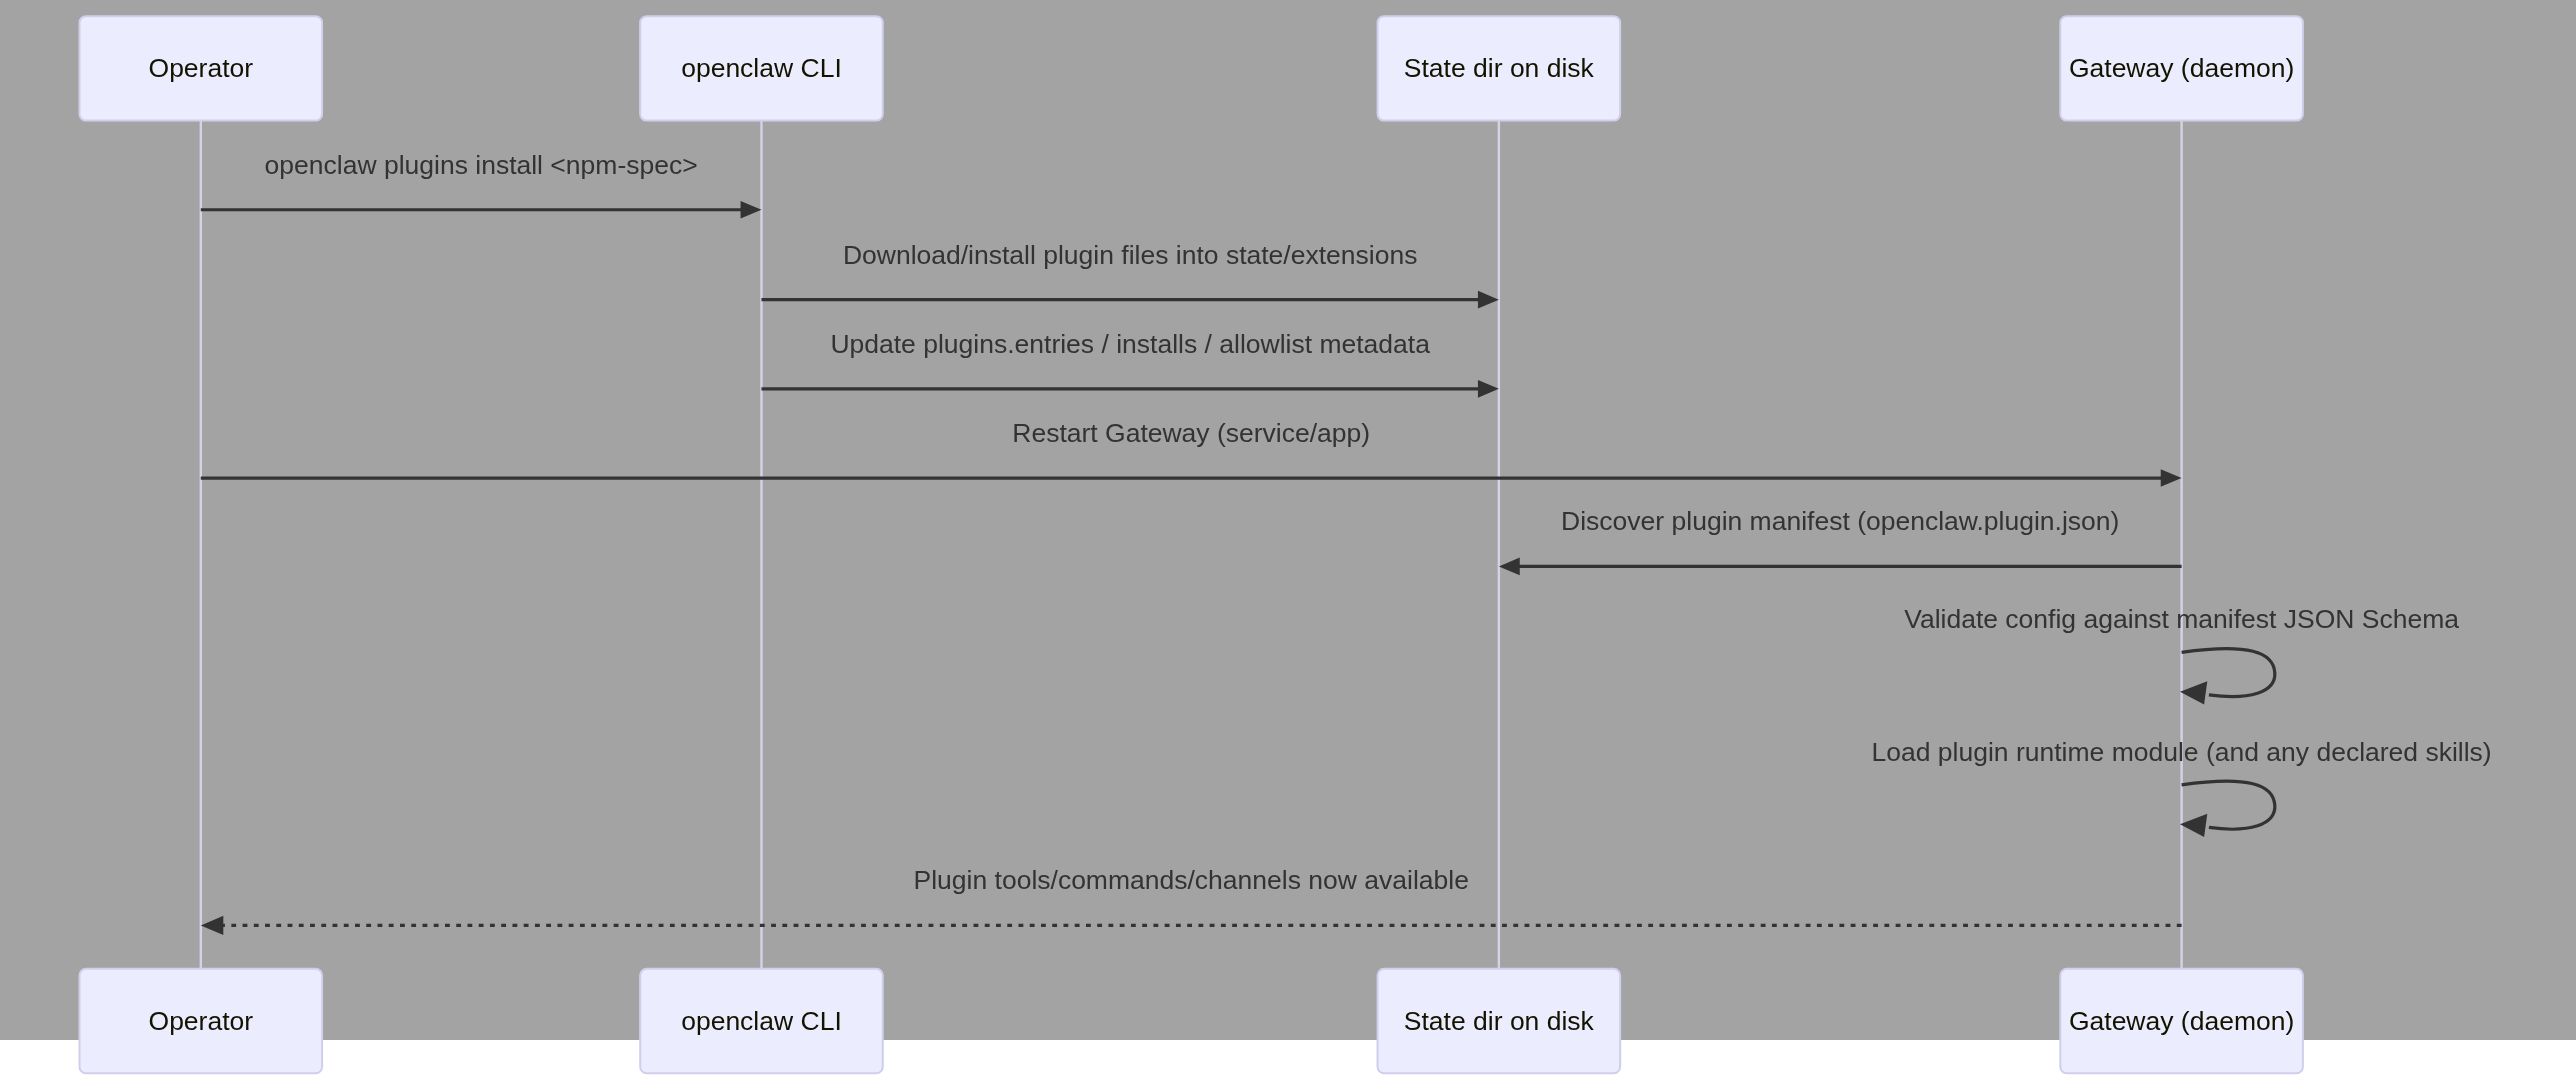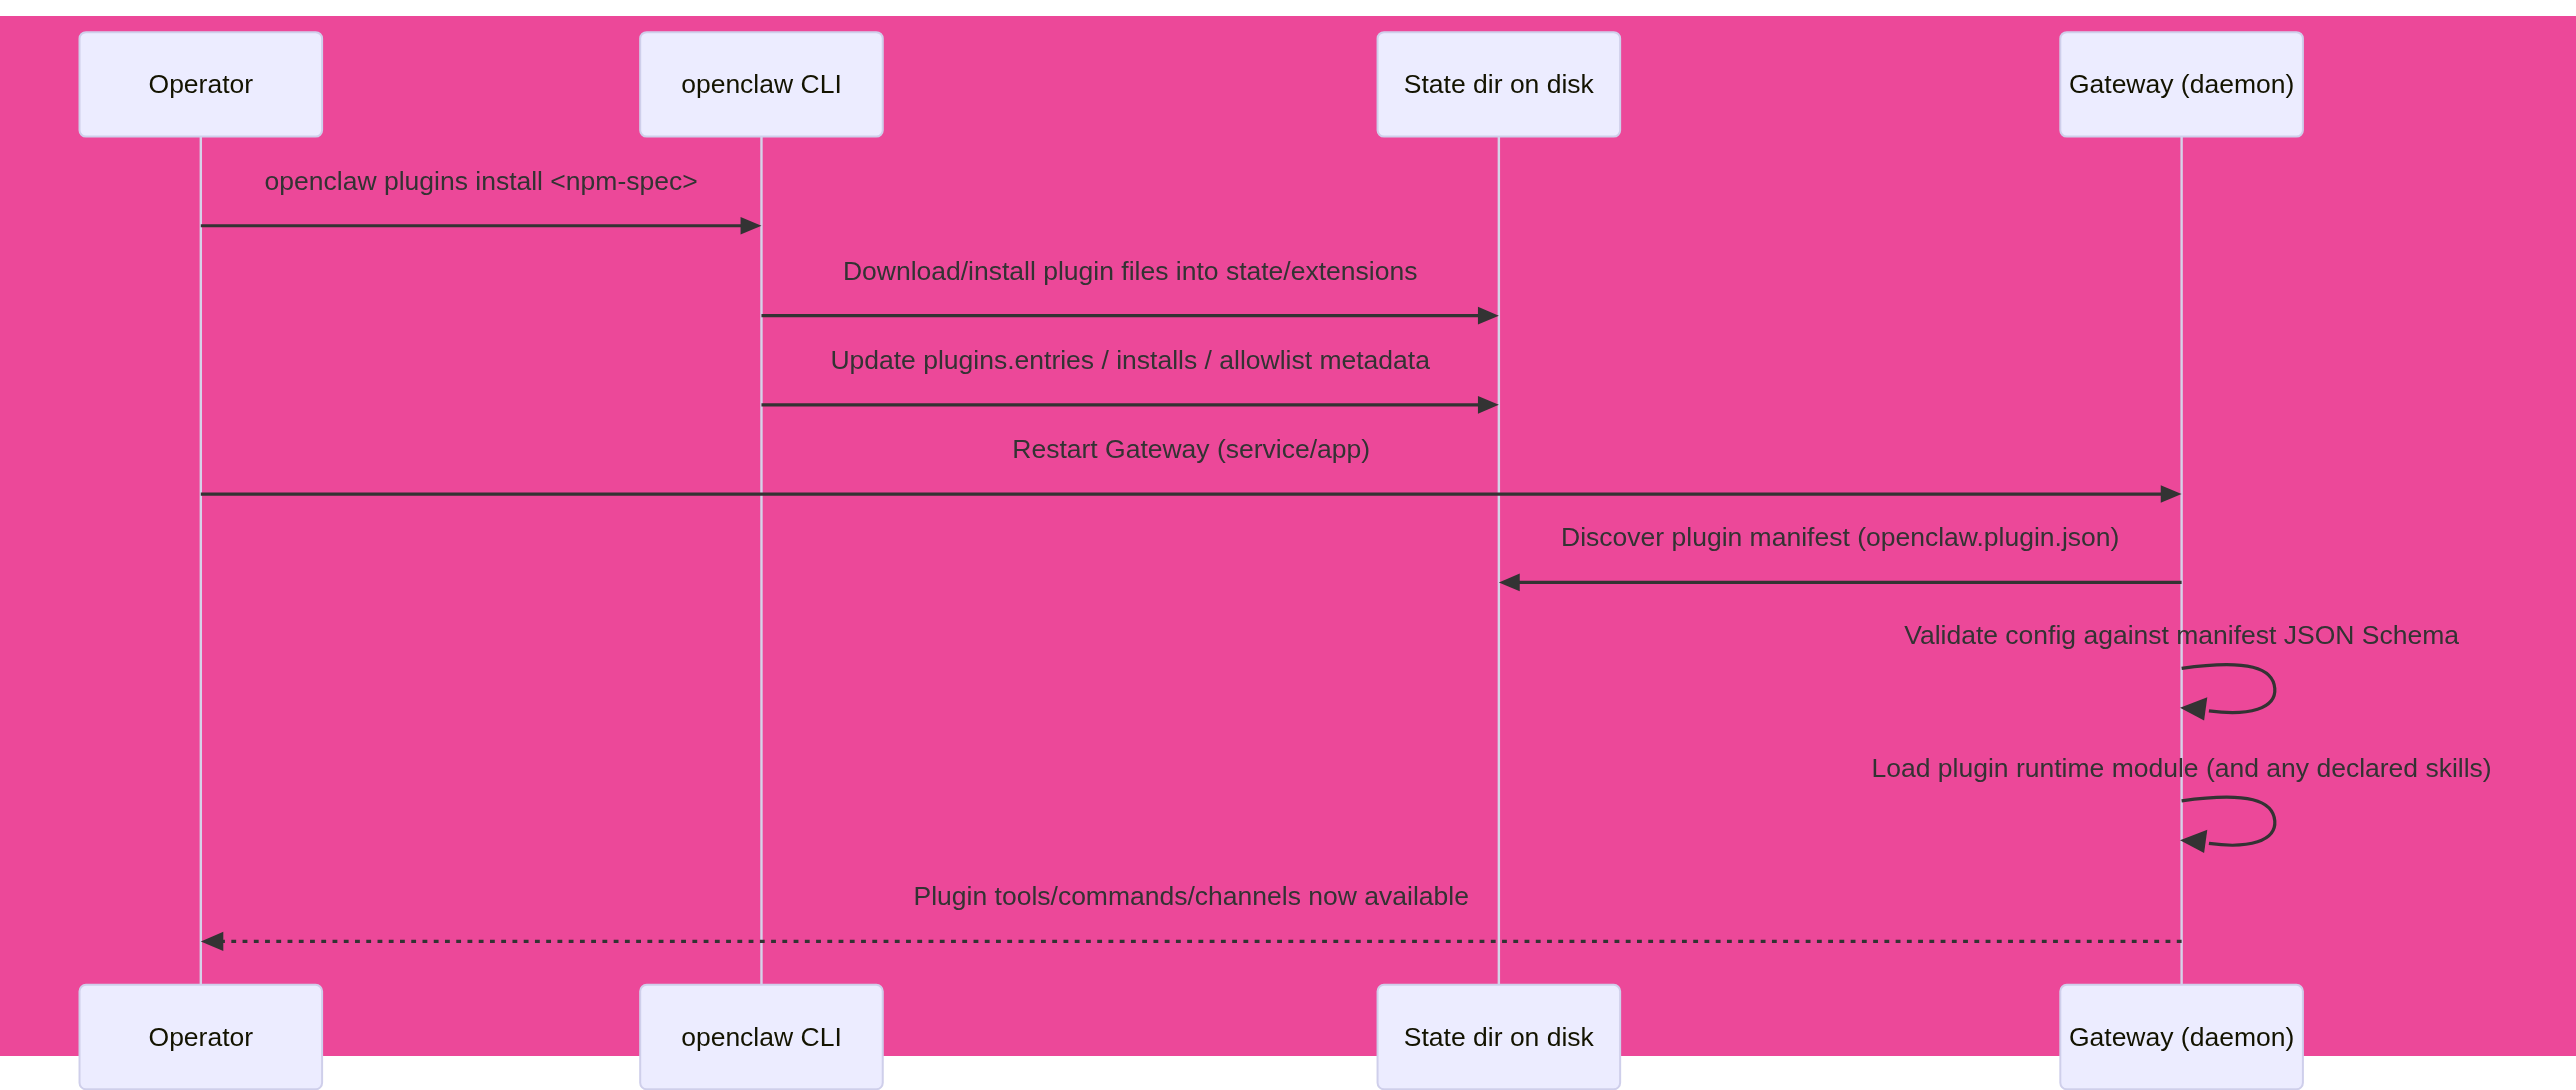--- a/index.html
+++ b/index.html
@@ -11,22 +11,21 @@
   body {
     font-family: "Liberation Sans", "DejaVu Sans", sans-serif;
     width: 2576px;
     height: 1091px;
     overflow: hidden;
   }
   #diagram-root {
     position: relative;
     width: 2576px;
     height: 1040px;
-    background: #ec4899;
-    margin-top: 16px;
+    background: #a3a3a3;
   }
   #diagram-svg {
     position: absolute;
     top: 0;
     left: 0;
     width: 2576px;
     height: 1091px;
     display: block;
   }
   .participant-box rect {

